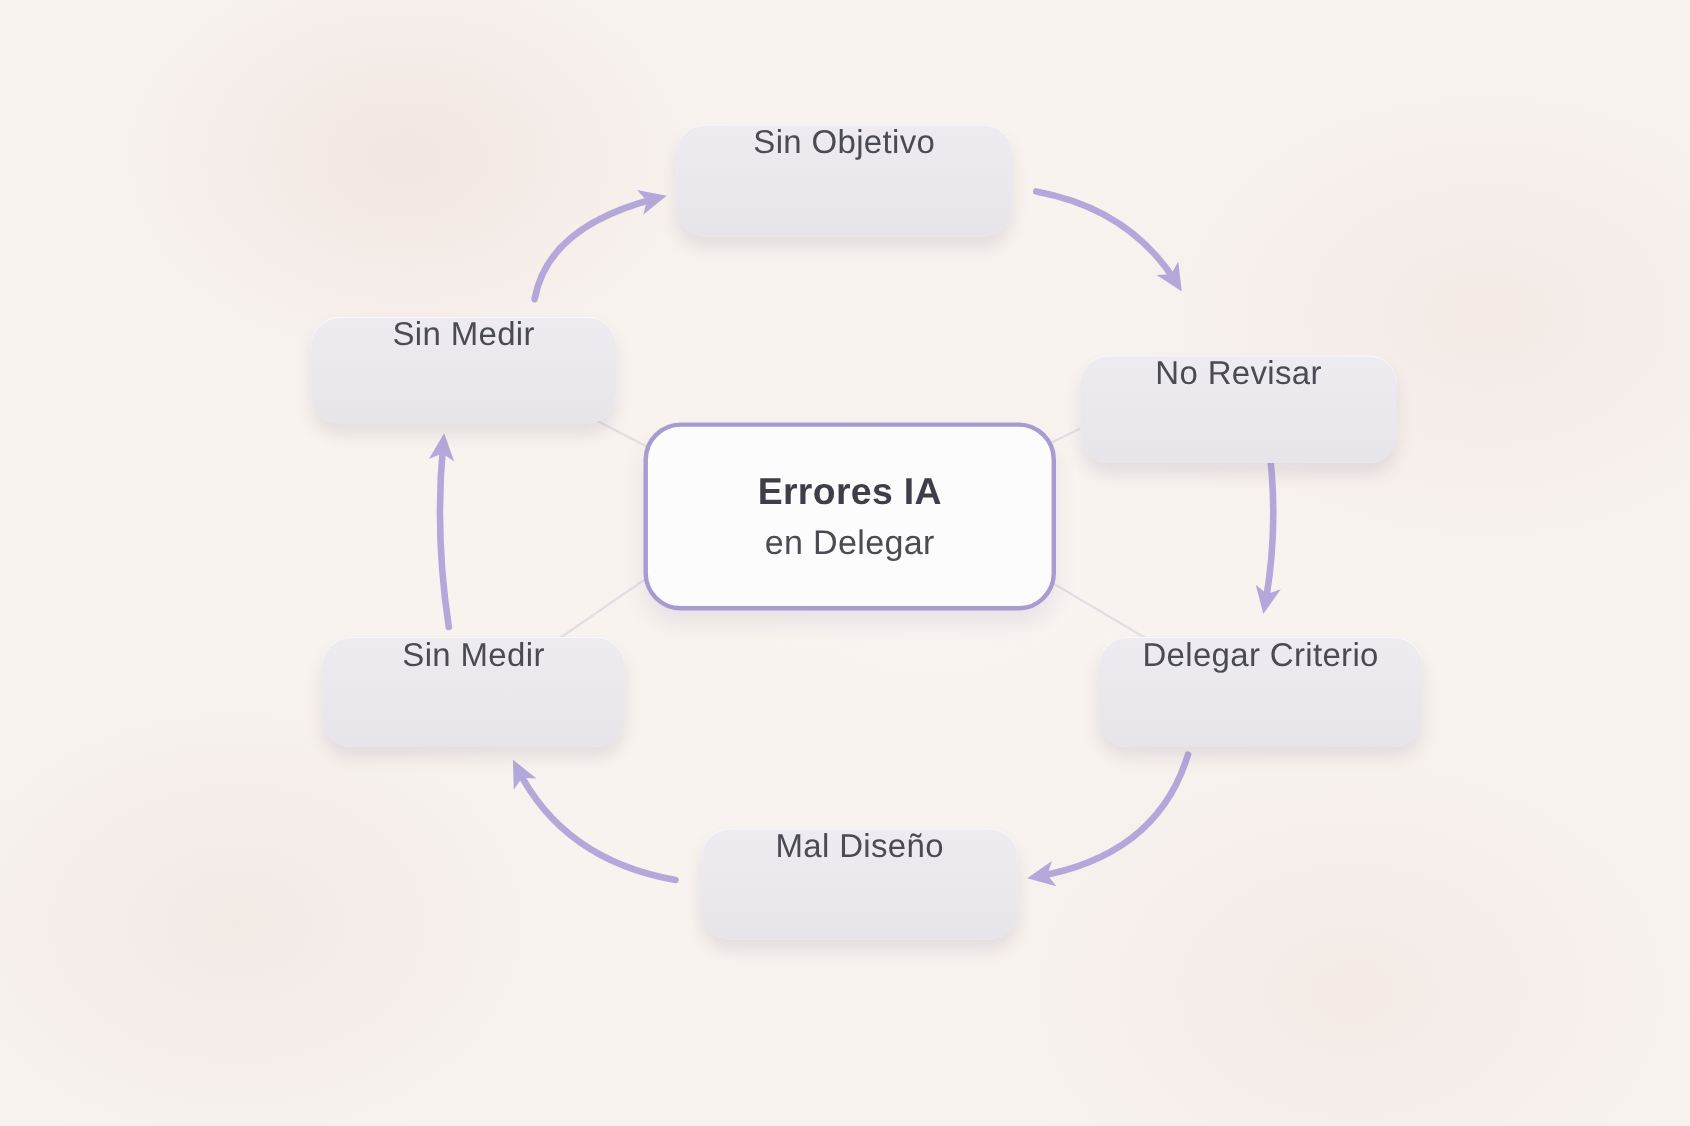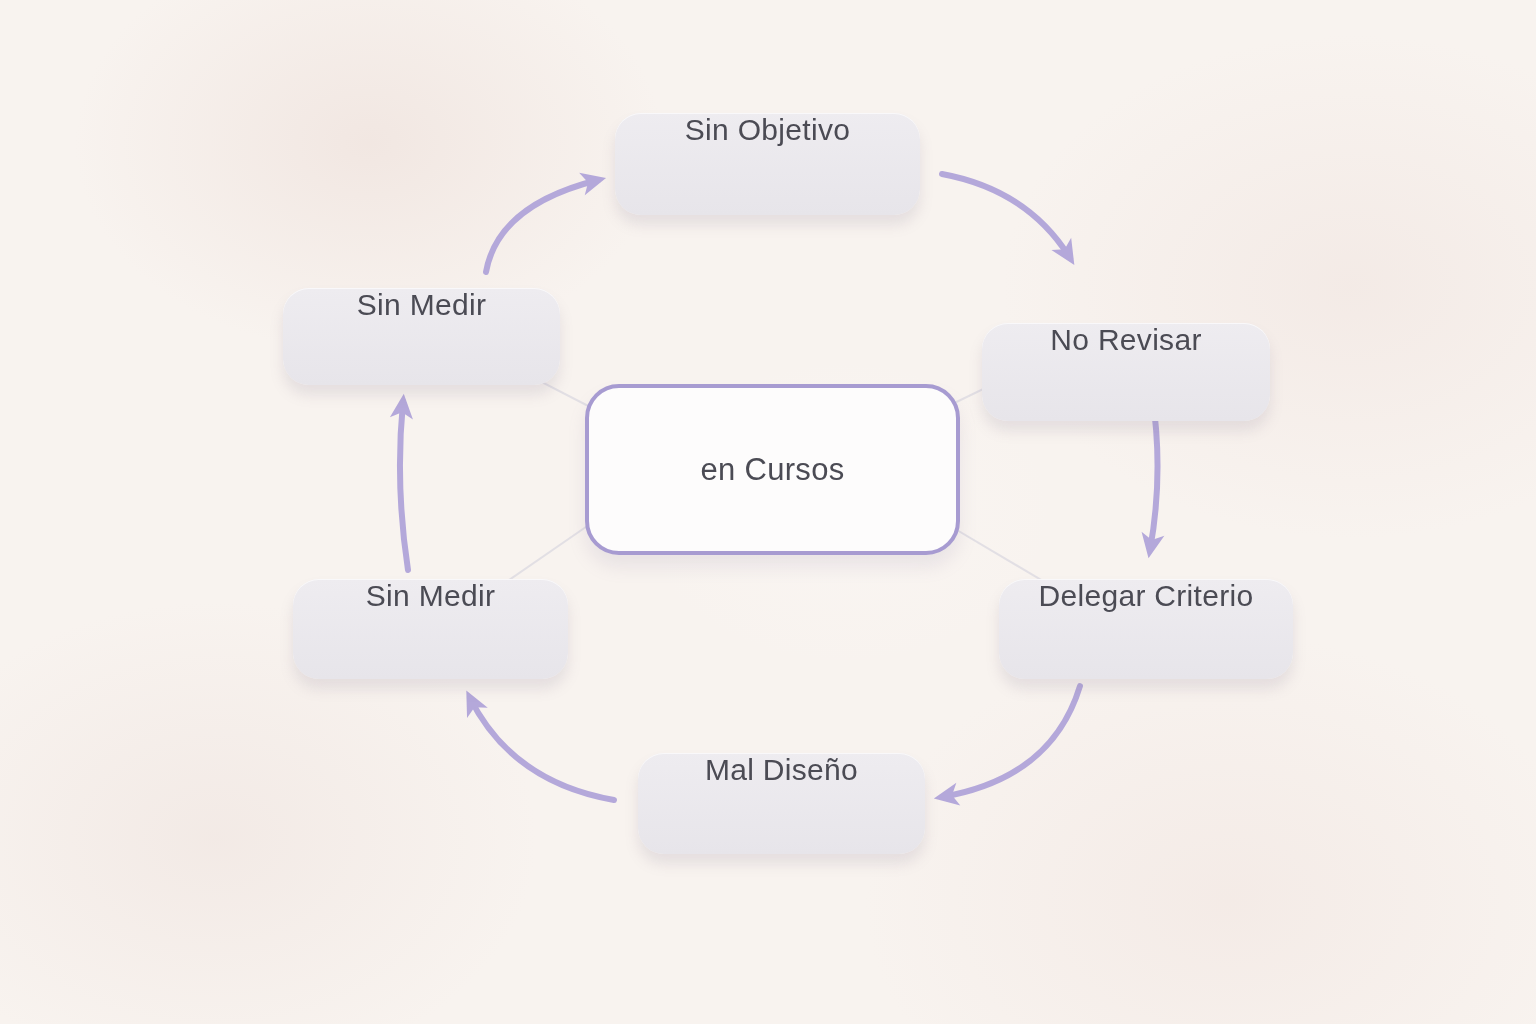--- a/index.html
+++ b/index.html
@@ -122,14 +122,15 @@
 
 <div class="node" style="left:293px; top:579px; width:275px; height:100px;">
   <span>Sin Medir</span>
 </div>
 
 <div class="node" style="left:283px; top:288px; width:277px; height:97px;">
   <span>Sin Medir</span>
 </div>
 
 <div class="center-node" style="left:585px; top:384px; width:367px; height:163px;">
-  <span class="center-subtitle">en Cursos</span>
+  <span class="center-title">Errores IA</span>
+  <span class="center-subtitle">en Delegar</span>
 </div>
 
 </body></html>

